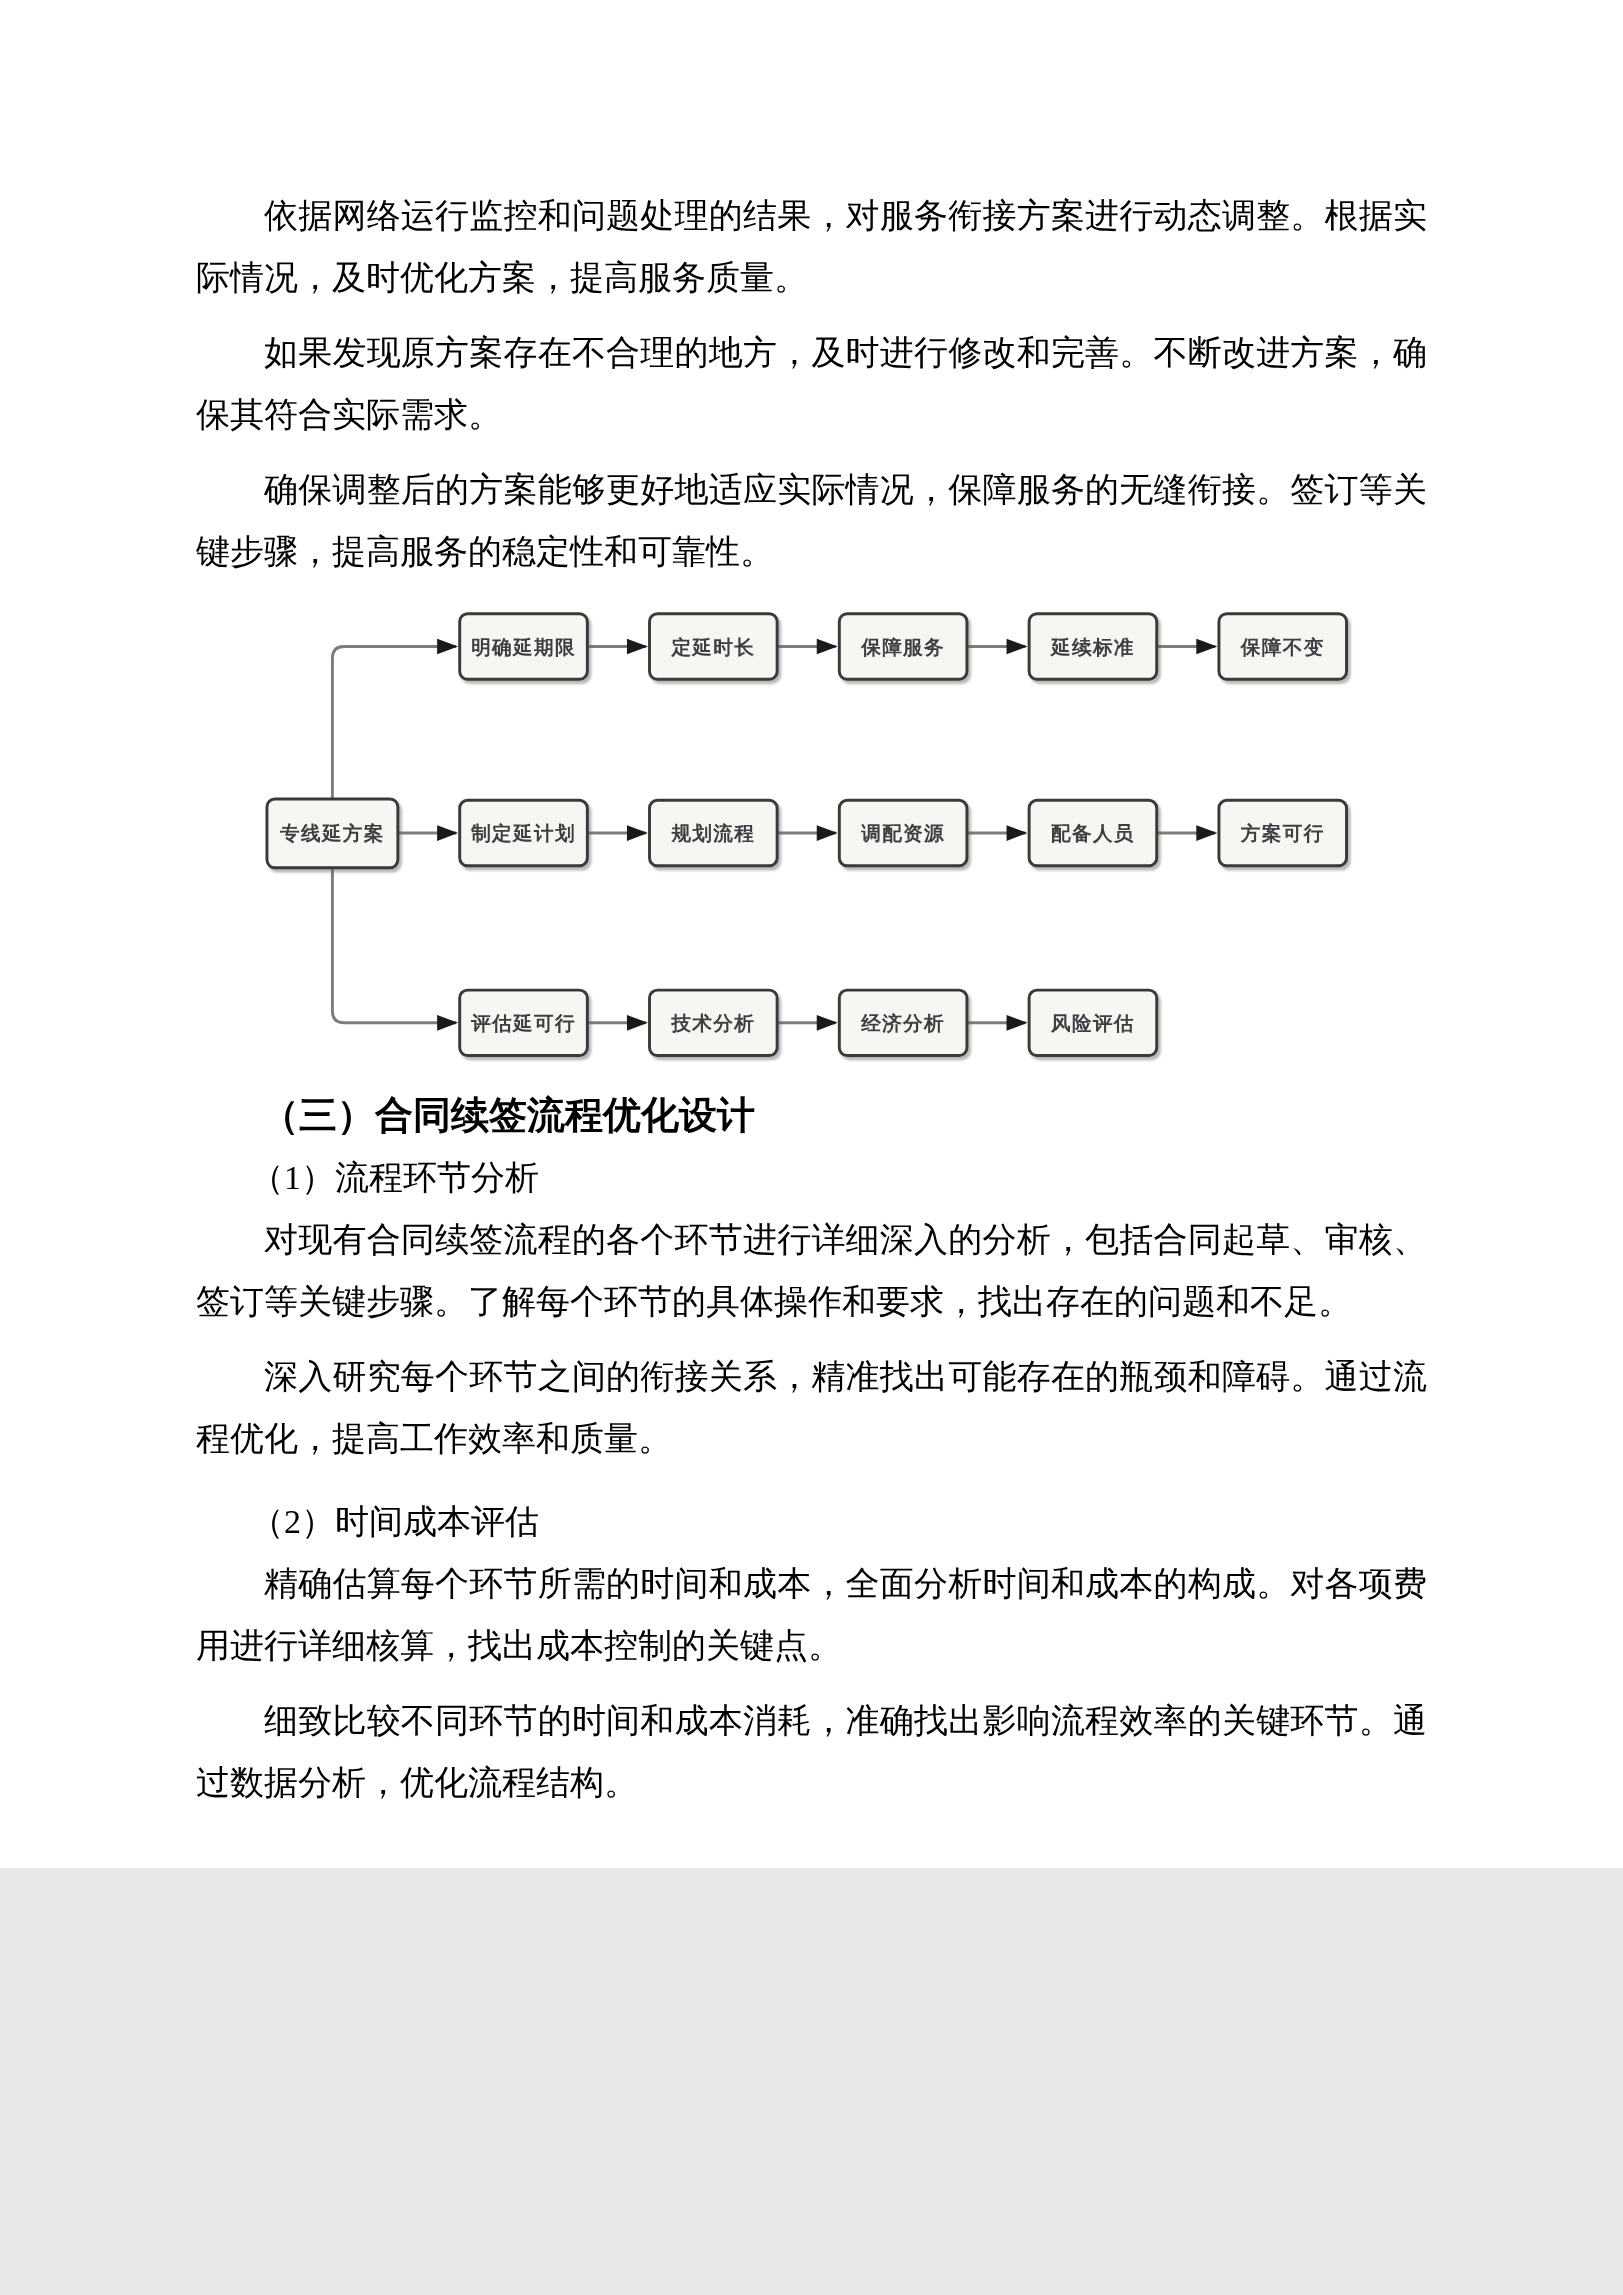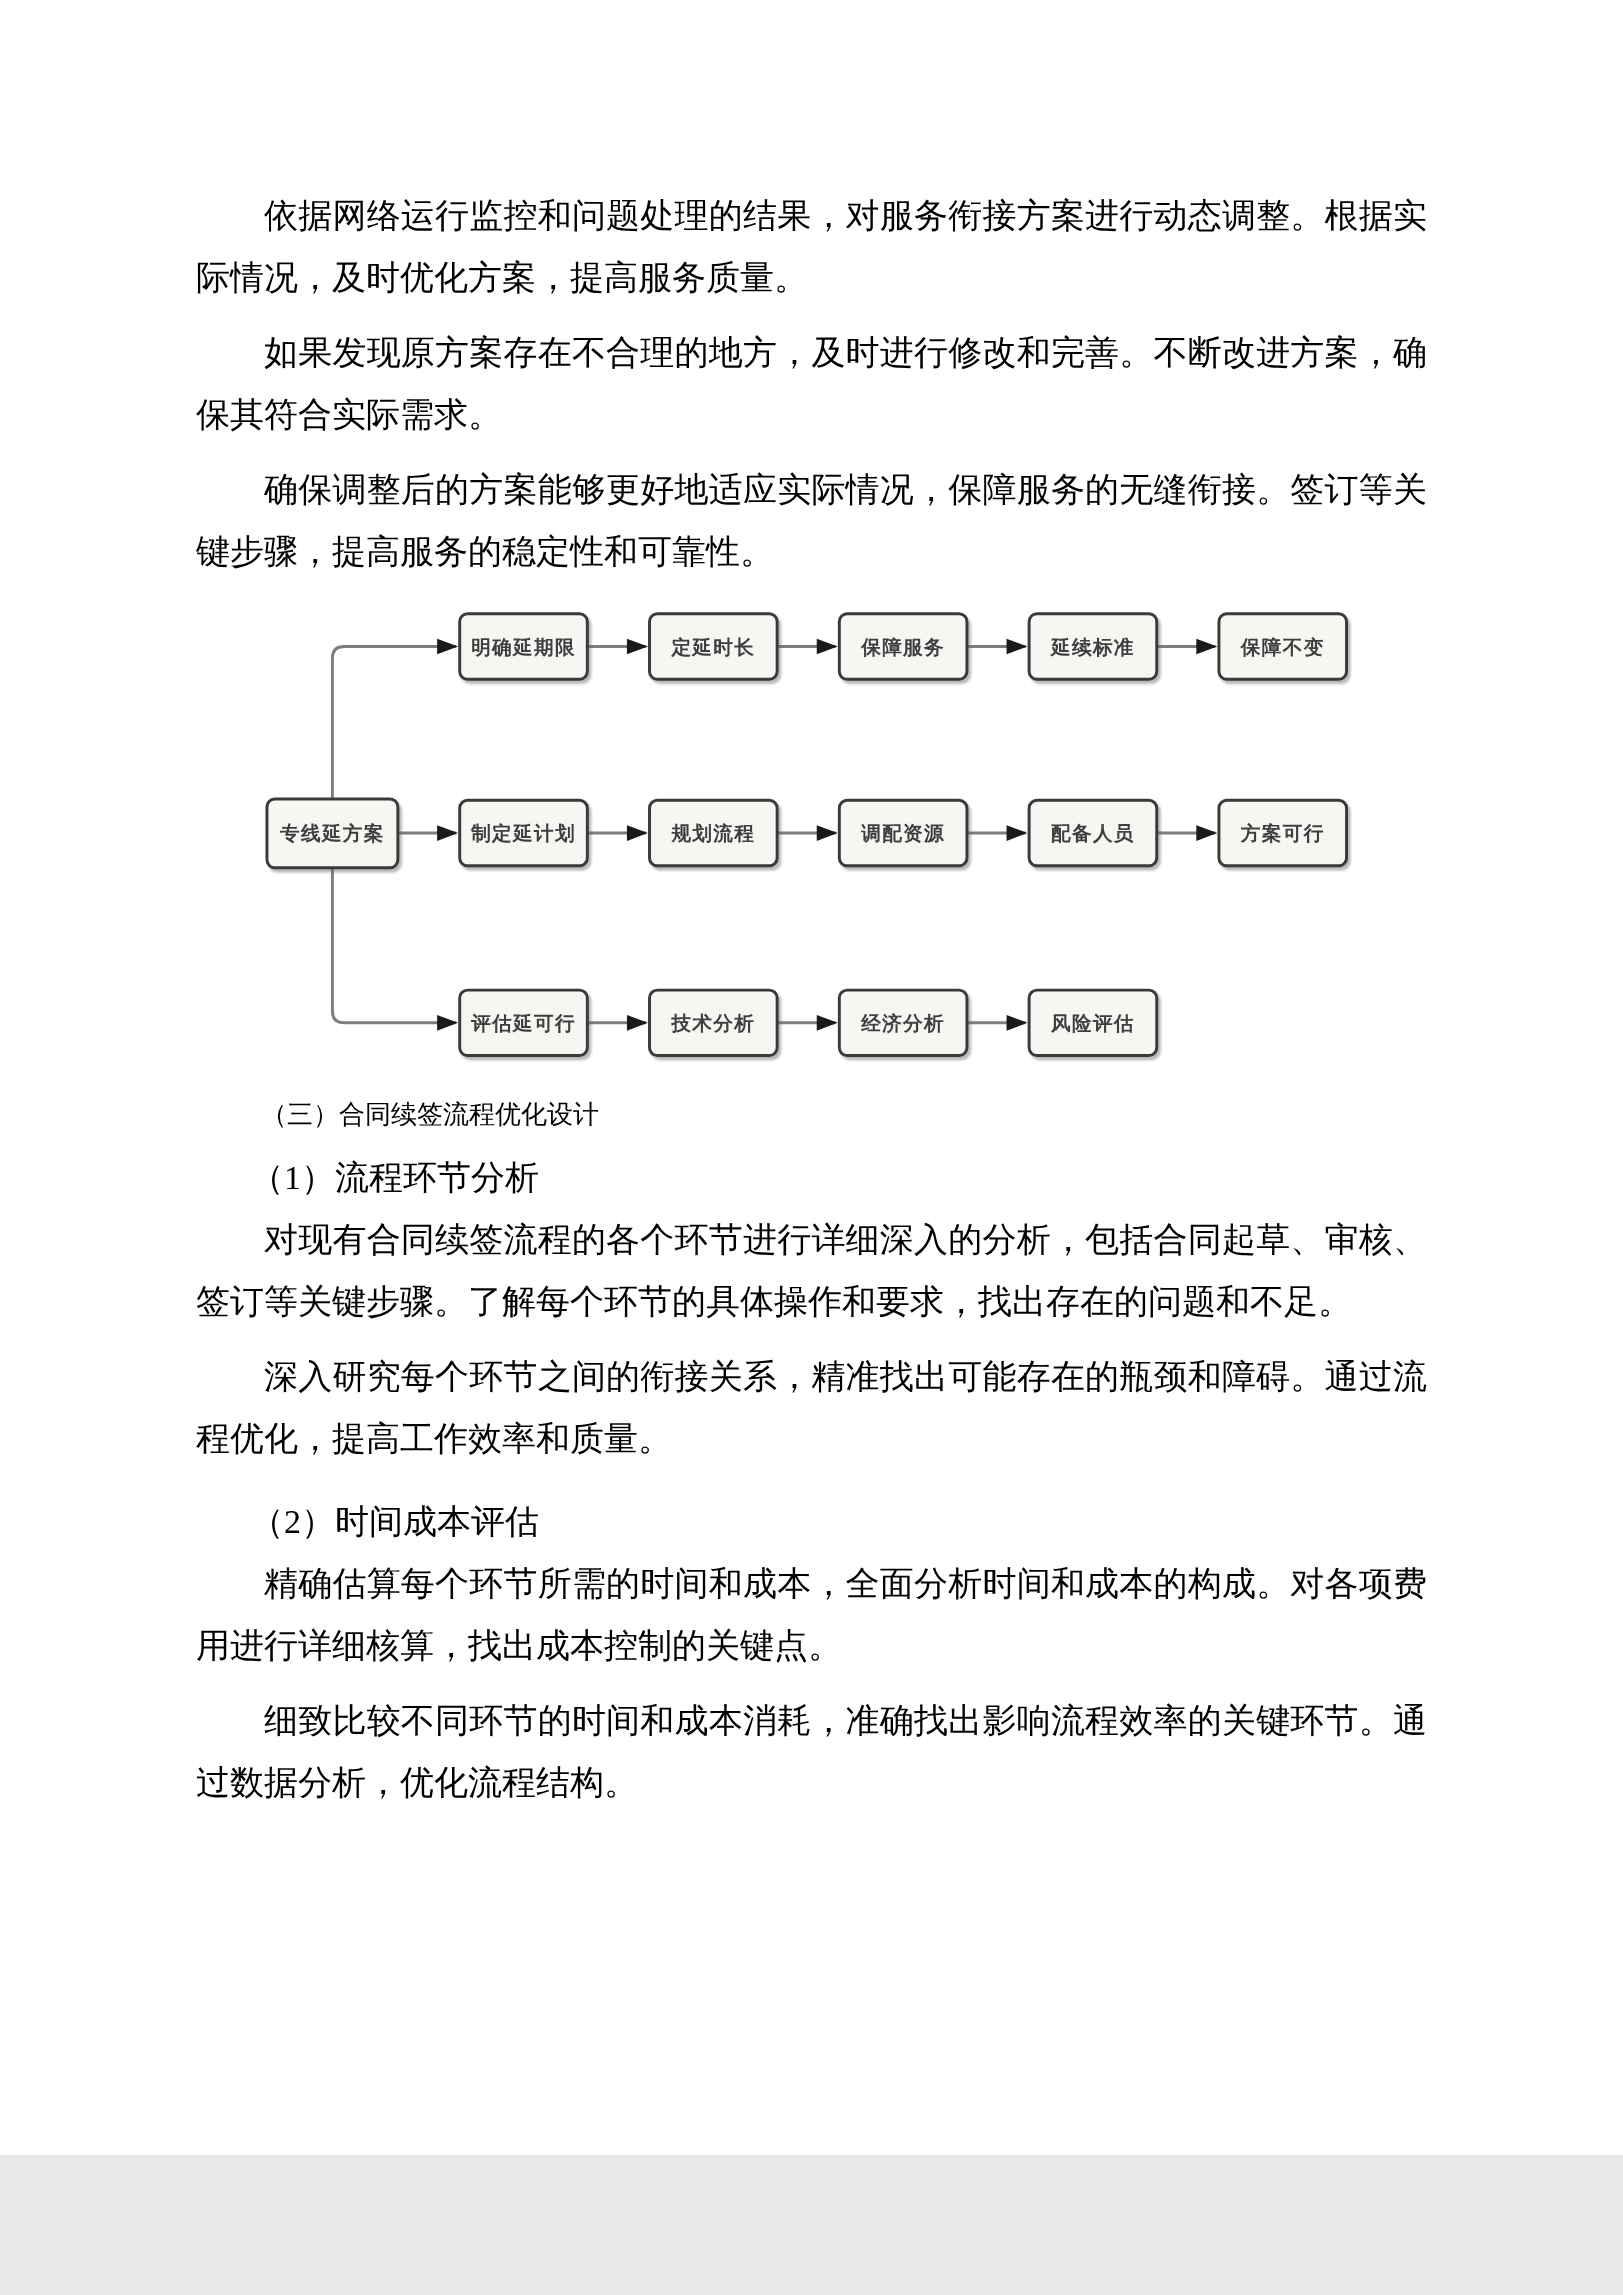--- a/index.html
+++ b/index.html
@@ -1,38 +1,38 @@
 <!DOCTYPE html>
 <html style="font-size:10.5px"><head>
 <meta charset="utf-8">
 <style>
   html, body { margin: 0; padding: 0; background: #e8e8e8; }
   .page {
     position: relative;
     width: 1623px;
-    height: 2155px;
+    height: 1868px;
     margin: 0 auto;
     background: #ffffff;
     box-sizing: border-box;
     padding: 185px 196px 0 196px;
     font-family: "Liberation Serif", "DejaVu Serif", serif;
     color: #000000;
     font-size: 34px;
   }
   p.body-para {
     margin: 0 0 13px 0;
     line-height: 62px;
     text-align: justify;
     text-indent: 68px;
   }
   p.heading-3 {
     margin: 9.2px 0 0 0;
     line-height: 64px;
-    font-size: 26px;
-    font-weight: 400;
+    font-size: 38px;
+    font-weight: 700;
     text-indent: 65px;
   }
   p.sub-head {
     margin: 0;
     line-height: 62px;
     text-indent: 54px;
   }
   p.sub-head.spaced { margin-top: 21px; }
   .flowchart-figure {
     margin: 7.9px 0 0 33px;

